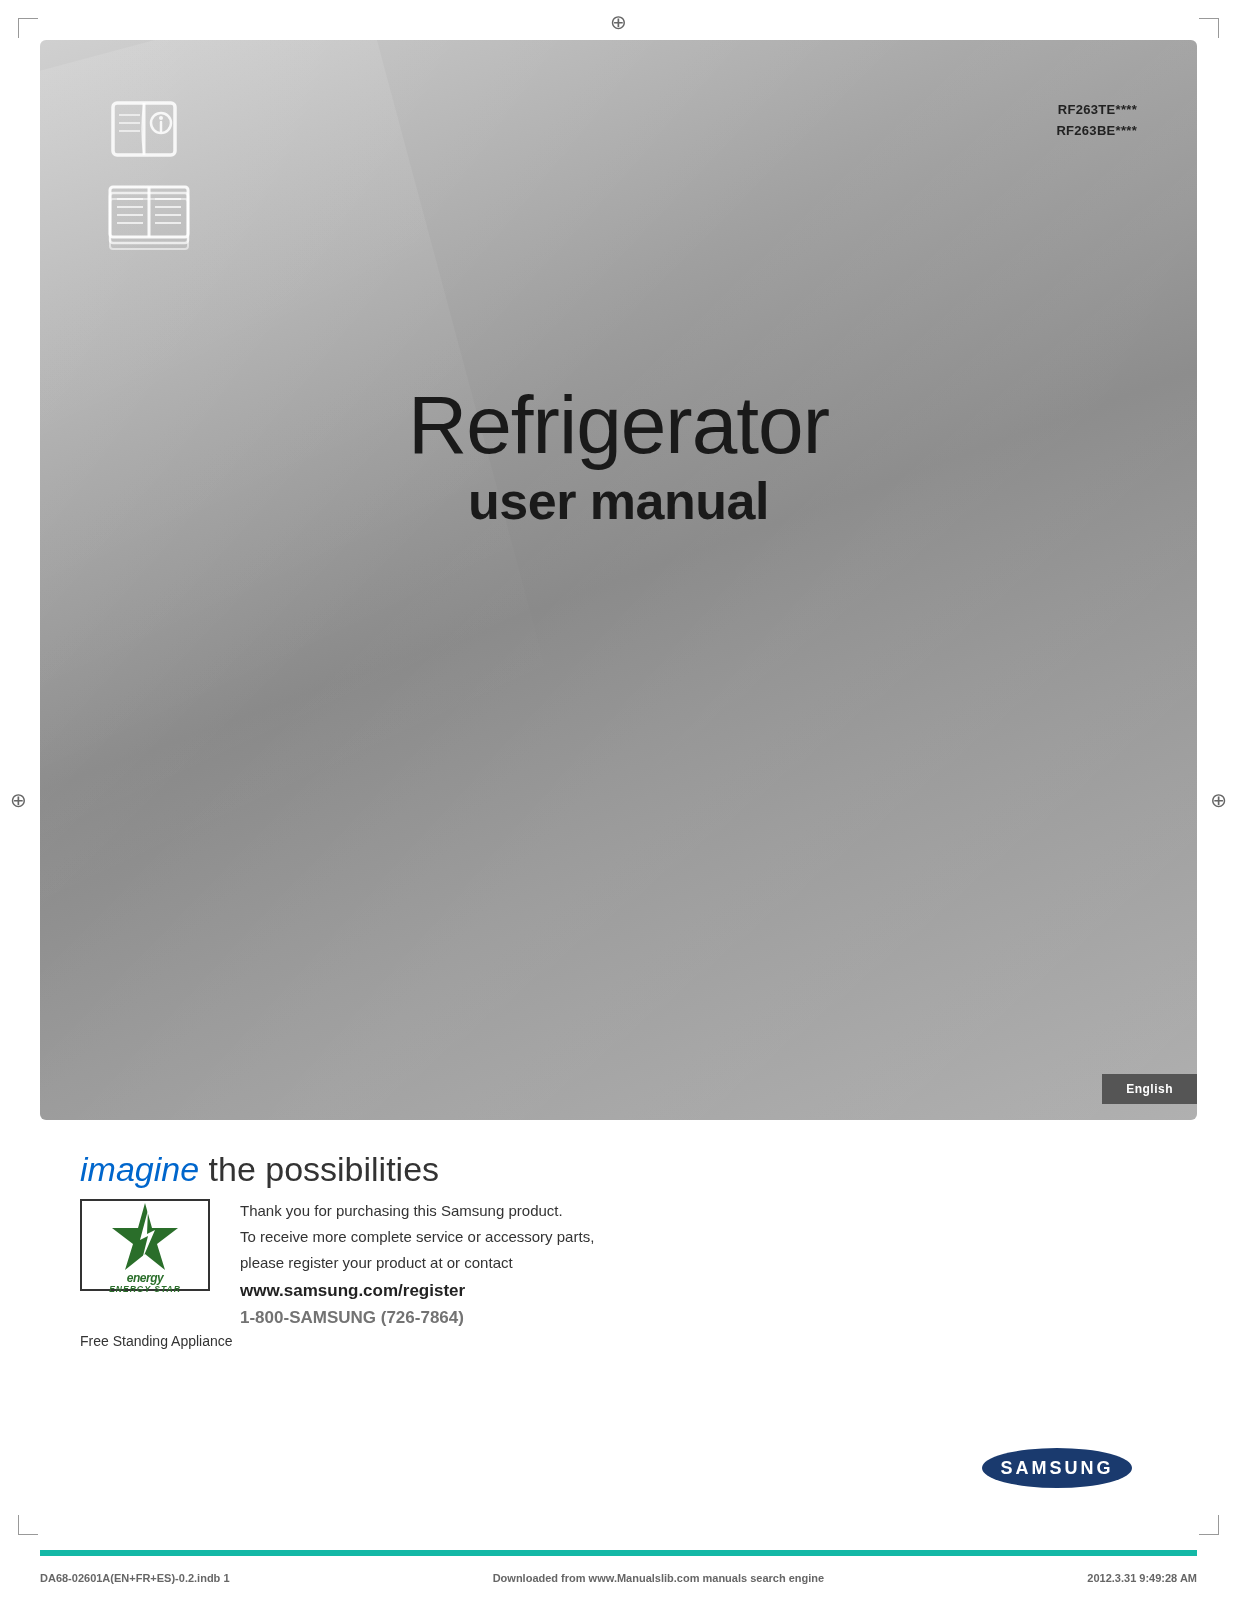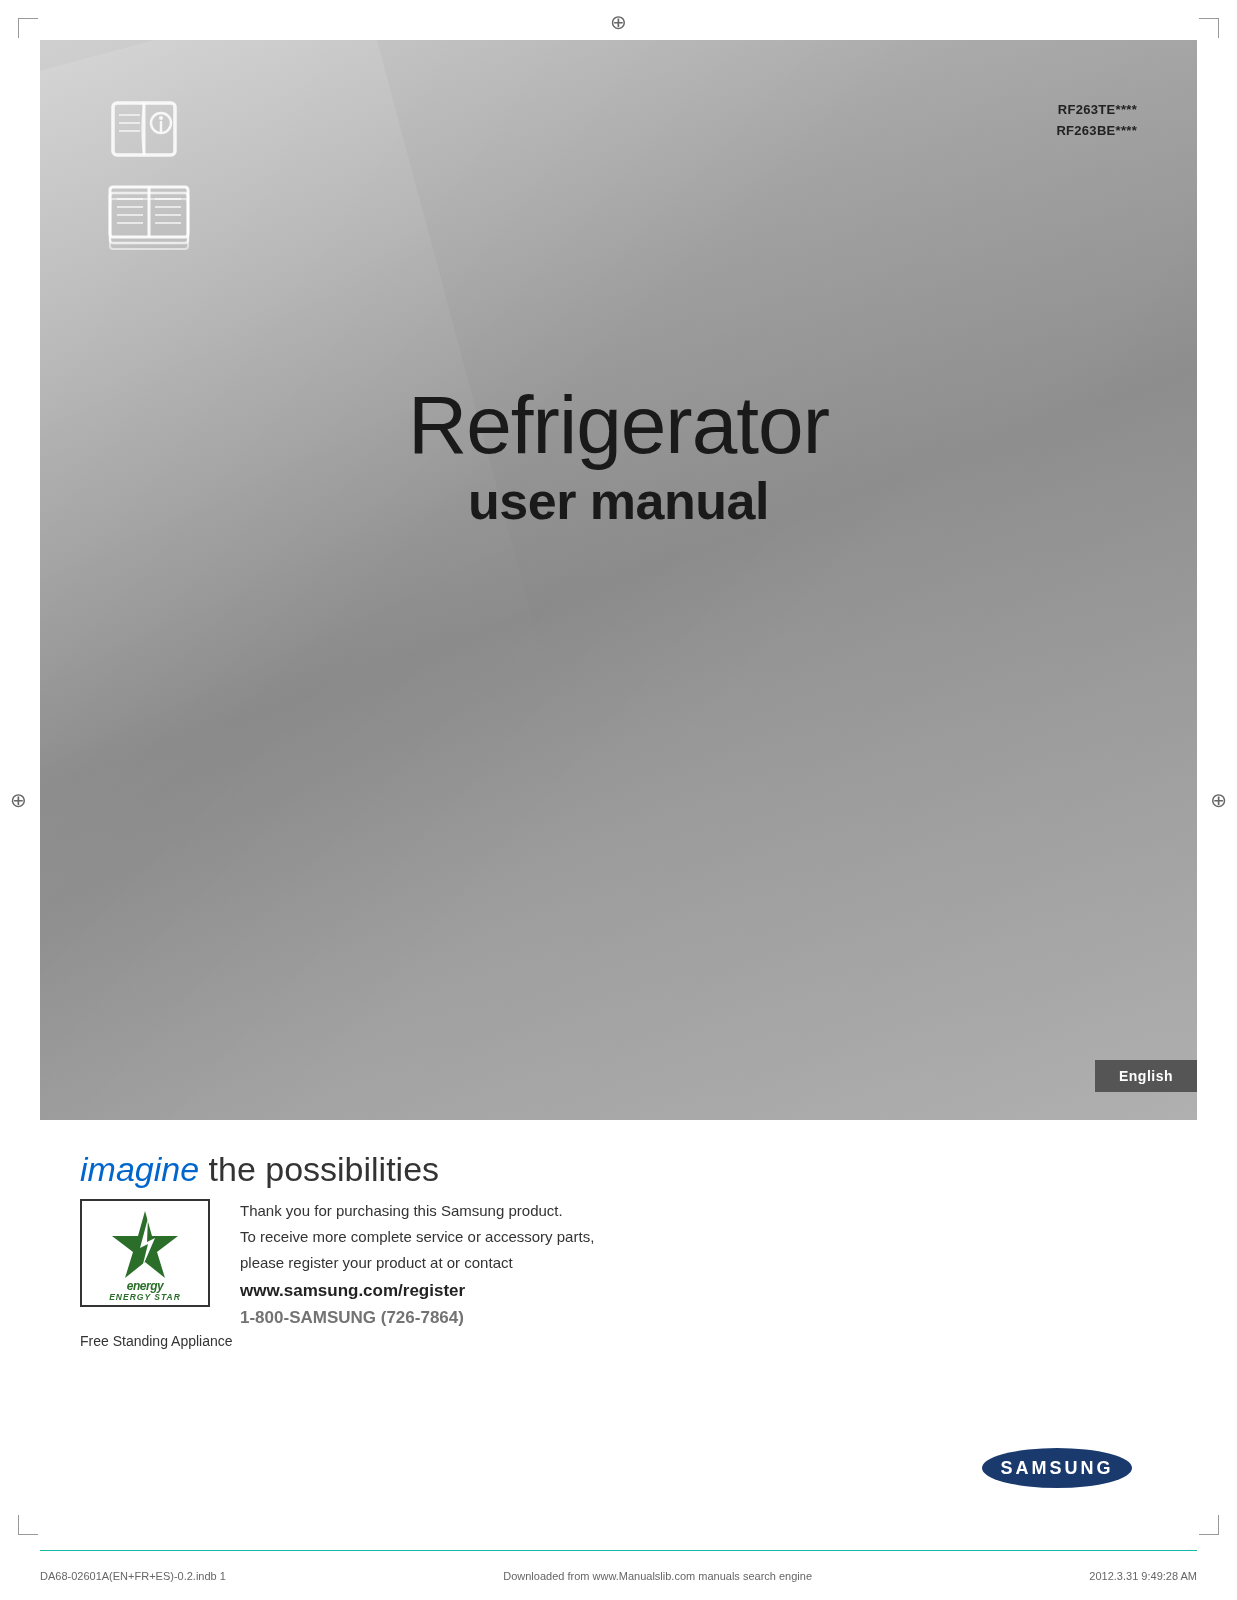--- a/index.html
+++ b/index.html
@@ -57,21 +57,21 @@
     }
 
     
     .cover-area {
       position: absolute;
       top: 40px;
       left: 40px;
       right: 40px;
       height: 1080px;
       background: linear-gradient(160deg, #c8c8c8 0%, #a0a0a0 30%, #888 50%, #999 70%, #b0b0b0 100%);
-      border-radius: 0;
+      border-radius: 6px;
       overflow: hidden;
     }
 
     
     .cover-shape {
       position: absolute;
       top: 0;
       left: 0;
       right: 0;
       bottom: 0;
@@ -144,25 +144,25 @@
       font-size: 52px;
       font-weight: 700;
       color: #1a1a1a;
       letter-spacing: -0.5px;
       line-height: 1.2;
     }
 
     
     .english-badge {
       position: absolute;
-      bottom: 28px;
+      bottom: 16px;
       right: 0;
       background: #555;
       color: #fff;
-      font-size: 14px;
+      font-size: 12px;
       font-weight: 600;
       padding: 8px 24px;
       letter-spacing: 0.5px;
     }
 
     
     .bottom-section {
       position: absolute;
       top: 1120px;
       left: 40px;
@@ -187,21 +187,21 @@
 
     .bottom-content {
       display: flex;
       align-items: flex-start;
       gap: 30px;
     }
 
     .energy-star-box {
       flex-shrink: 0;
       width: 130px;
-      height: 108px;
+      height: 92px;
       border: 2px solid #333;
       display: flex;
       flex-direction: column;
       align-items: center;
       justify-content: center;
       padding: 8px;
     }
 
     .energy-star-text-area {
       display: flex;
@@ -260,21 +260,22 @@
     
     .footer-bar {
       position: absolute;
       bottom: 0;
       left: 40px;
       right: 40px;
       height: 50px;
       display: flex;
       align-items: center;
       justify-content: space-between;
-      border-top: 1px solid #14b8a6;
+      border-top: 6px solid #14b8a6;
+      font-weight: bold;
     }
 
     .footer-left {
       font-size: 11px;
       color: #666;
     }
 
     .footer-right {
       font-size: 11px;
       color: #666;

